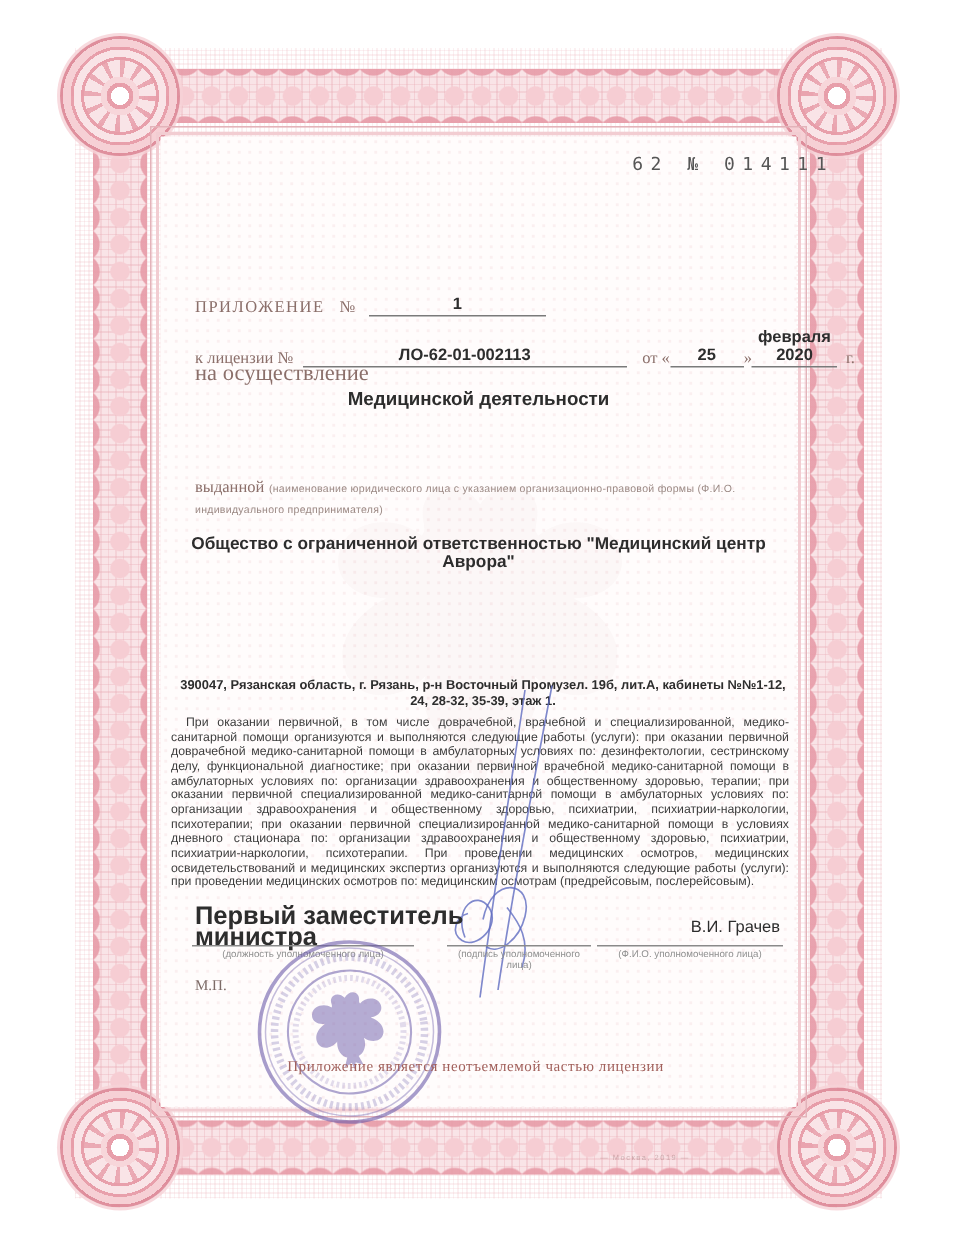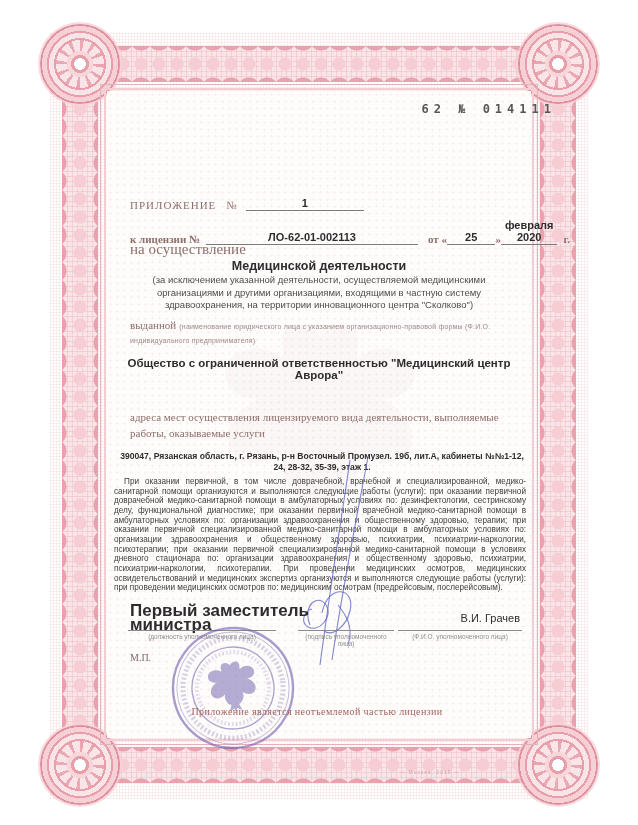--- a/index.html
+++ b/index.html
@@ -43,33 +43,33 @@
   .inner-line2{position:absolute;left:104px;right:104px;top:88px;bottom:84px;border:2px solid #f2cdd2;}
   .paper{position:absolute;left:107px;right:107px;top:91px;bottom:87px;background:#fffcfc;
     background-image:radial-gradient(rgba(240,205,210,.28) 1px, transparent 1.2px);
     background-size:7px 7px;}
 
   
   .watermark{position:absolute;left:190px;top:295px;width:260px;height:270px;opacity:.55;}
 
   
   .abs{position:absolute;}
-  .serial{top:102px;right:82px;font-family:"DejaVu Sans Mono",monospace;font-weight:bold;
+  .serial{top:102px;right:82px;font-family:"DejaVu Sans Mono",monospace;font-weight:normal;
     font-size:12px;letter-spacing:5px;color:#565656;}
   .ministry{top:132px;left:112px;right:112px;text-align:center;
     font-family:"Liberation Serif",serif;font-weight:bold;font-size:17px;line-height:21px;color:#9c4a44;}
   .label-muted{font-family:"Liberation Serif",serif;color:#8b6f6a;}
   .row{display:flex;align-items:flex-end;}
   .appendix-row{top:197px;left:130px;right:120px;}
   .appendix-row .lbl{font-size:11px;letter-spacing:1px;}
   .blank{border-bottom:1px solid #7a7a7a;text-align:center;font-weight:bold;font-size:11px;color:#2d2d2d;
     padding:0 4px 1px 4px;}
   .blank-appendix{width:110px;margin-left:8px;}
   .license-row{top:219px;left:130px;right:68px;}
-  .license-row .lbl{font-size:11px;white-space:nowrap;font-weight:bold;}
+  .license-row .lbl{font-size:11px;white-space:nowrap;}
   .blank-license{width:212px;margin-left:6px;}
   .ot{margin-left:10px;}
   .blank-day{width:42px;}
   .blank-month{flex:1;margin-right:4px;}
   .gmark{margin-left:2px;}
   .intro{top:241px;left:130px;font-size:15px;}
   .activity-title{top:259px;left:112px;right:112px;text-align:center;font-weight:bold;font-size:12.5px;color:#2d2d2d;}
   .activity-sub{top:274px;left:118px;right:118px;text-align:center;font-size:9.5px;line-height:12.5px;color:#4c4c4c;}
   .issued{top:319px;left:130px;right:122px;font-size:11px;line-height:13px;}
   .issued .note{font-size:7px;color:#9b8984;letter-spacing:.2px;}
@@ -130,29 +130,27 @@
     <span class="blank blank-license">ЛО-62-01-002113</span>
     <span class="lbl label-muted ot">от «</span>
     <span class="blank blank-day">25</span>
     <span class="lbl label-muted">»</span>
     <span class="blank blank-month">февраля 2020</span>
     <span class="lbl label-muted gmark">г.</span>
   </div>
 
   <div class="abs intro label-muted">на осуществление</div>
   <div class="abs activity-title">Медицинской деятельности</div>
-  <div class="abs activity-sub">(за исключением указанной деятельности, осуществляемой медицинскими организациями и другими организациями, входящими в частную систему здравоохранения, на территории инновационного центра "Сколково")</div>
 
   <div class="abs issued">
     <span class="label-muted">выданной</span>
     <span class="note">(наименование юридического лица с указанием организационно-правовой формы (Ф.И.О. индивидуального предпринимателя)</span>
   </div>
   <div class="abs orgname">Общество с ограниченной ответственностью "Медицинский центр Аврора"</div>
 
-  <div class="abs addr-label label-muted">адреса мест осуществления лицензируемого вида деятельности, выполняемые работы, оказываемые услуги</div>
   <div class="abs addr-value">390047, Рязанская область, г. Рязань, р-н Восточный Промузел. 19б, лит.А, кабинеты №№1-12, 24, 28-32, 35-39, этаж 1.</div>
 
   <div class="abs works">При оказании первичной, в том числе доврачебной, врачебной и специализированной, медико-санитарной помощи организуются и выполняются следующие работы (услуги): при оказании первичной доврачебной медико-санитарной помощи в амбулаторных условиях по: дезинфектологии, сестринскому делу, функциональной диагностике; при оказании первичной врачебной медико-санитарной помощи в амбулаторных условиях по: организации здравоохранения и общественному здоровью, терапии; при оказании первичной специализированной медико-санитарной помощи в амбулаторных условиях по: организации здравоохранения и общественному здоровью, психиатрии, психиатрии-наркологии, психотерапии; при оказании первичной специализированной медико-санитарной помощи в условиях дневного стационара по: организации здравоохранения и общественному здоровью, психиатрии, психиатрии-наркологии, психотерапии. При проведении медицинских осмотров, медицинских освидетельствований и медицинских экспертиз организуются и выполняются следующие работы (услуги): при проведении медицинских осмотров по: медицинским осмотрам (предрейсовым, послерейсовым).</div>
 
   <svg class="signature-ink" viewBox="0 0 140 225">
     <g fill="none" stroke="#5f6cc0" stroke-opacity="0.8" stroke-width="1.1">
       <path d="M62 5 C54 60 44 120 32 210"></path>
       <path d="M80 2 C66 75 52 150 44 205"></path>
       <path d="M22 170 C14 150 30 138 38 150 C46 162 30 178 20 172 C12 167 16 156 24 154"></path>
       <path d="M34 158 C40 128 68 132 62 156 C58 172 44 182 36 176"></path>

